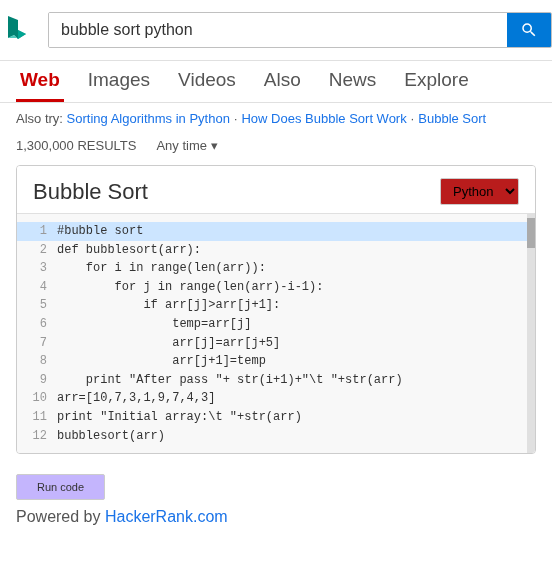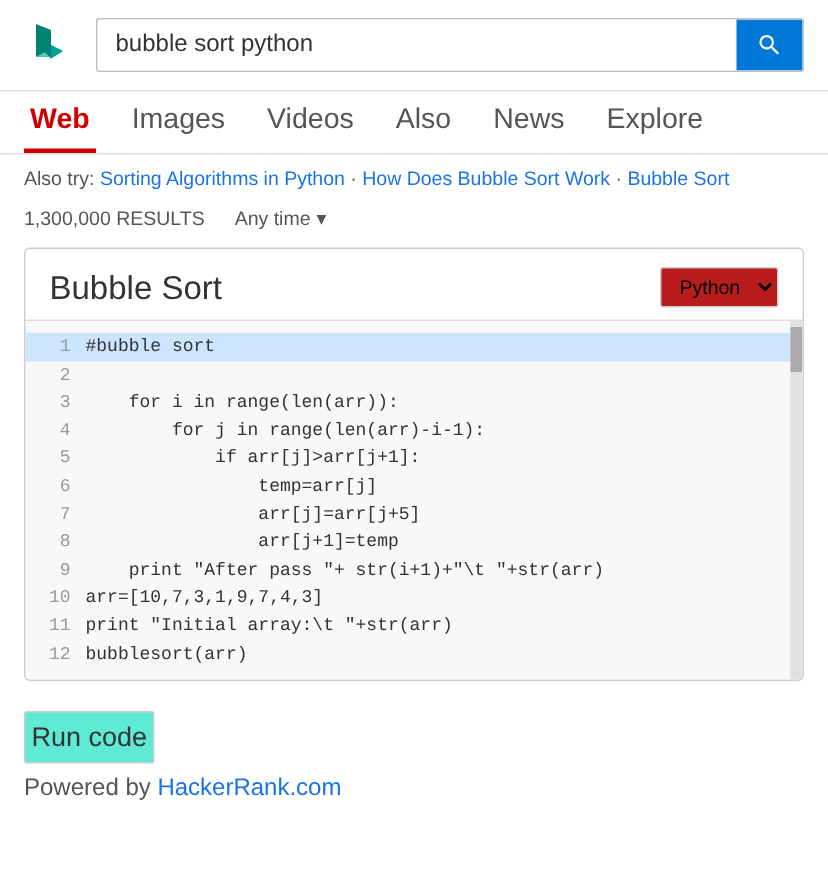--- a/index.html
+++ b/index.html
@@ -9,21 +9,21 @@
       width: 552px;
       min-height: 586px;
       font-size: 14px;
       color: #333;
     }
 
     
     .header {
       display: flex;
       align-items: center;
-      padding: 12px 16px;
+      padding: 12px 0;
       border-bottom: 1px solid #e0e0e0;
       background: #fff;
     }
     .bing-logo {
       width: 36px;
       height: 36px;
       margin-right: 12px;
       flex-shrink: 0;
     }
     .search-bar {
@@ -186,25 +186,25 @@
       width: 8px;
       height: 30px;
       background: #aaa;
       position: absolute;
       top: 4px;
     }
 
     
     .run-code-btn {
       margin: 8px 16px 4px;
-      padding: 6px 4px;
+      padding: 6px 20px;
       border: 1px solid #ccc;
-      background: #5eead4;
-      cursor: pointer;
-      font-size: 18px;
+      background: #c4b5fd;
+      cursor: pointer;
+      font-size: 11px;
       border-radius: 2px;
       color: #333;
     }
 
     
     .powered-by {
       padding: 4px 16px 12px;
       font-size: 16px;
       color: #555;
     }
@@ -277,20 +277,21 @@
   </div>
   <div class="code-area">
     <div class="code-lines" id="code-lines-container">
 
     <div class="code-line selected">
           <span class="line-num">1</span>
           <span class="line-code">#bubble sort</span>
         </div>
         <div class="code-line">
           <span class="line-num">2</span>
+          <span class="line-code">def bubblesort(arr):</span>
         </div>
         <div class="code-line">
           <span class="line-num">3</span>
           <span class="line-code">    for i in range(len(arr)):</span>
         </div>
         <div class="code-line">
           <span class="line-num">4</span>
           <span class="line-code">        for j in range(len(arr)-i-1):</span>
         </div>
         <div class="code-line">

